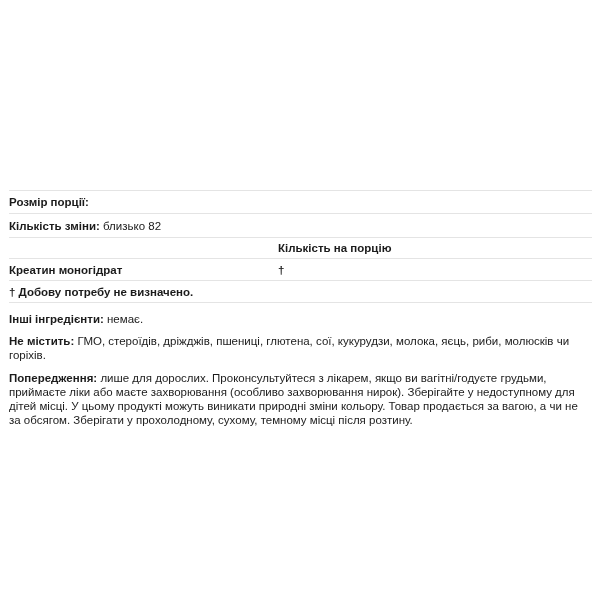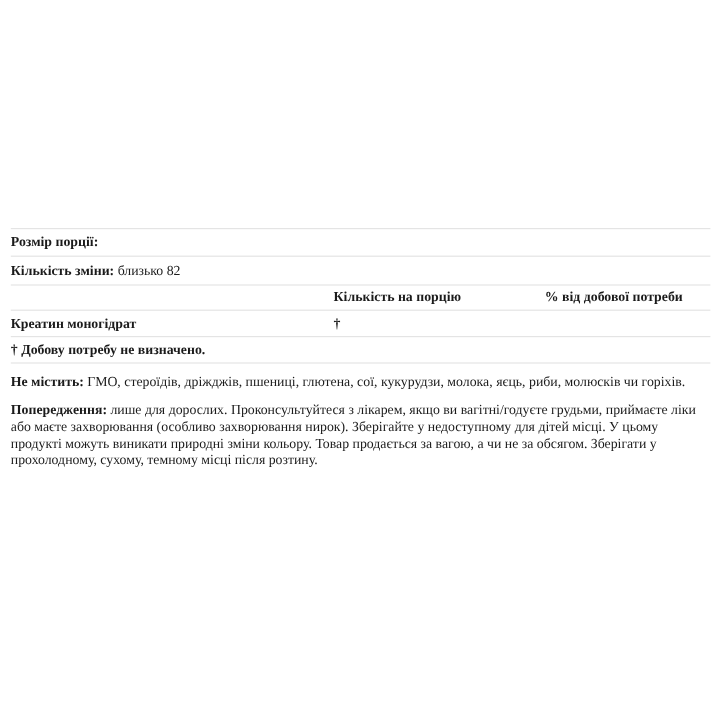--- a/index.html
+++ b/index.html
@@ -9,21 +9,20 @@
     font-family: "Liberation Sans", "DejaVu Sans", sans-serif;
     overflow: hidden;
   }
   .panel {
     position: absolute;
     left: 9px;
     top: 190px;
     width: 583px;
     color: #1b1b1b;
     font-size: 11.5px;
-    font-family: Liberation Serif, serif;
   }
   .b { font-weight: 700; }
   .row {
     display: flex;
     align-items: center;
     border-bottom: 1px solid #e4e4e4;
   }
   .row.first { border-top: 1px solid #e4e4e4; }
   .row.h24 { height: 24px; }
   .row.h21 { height: 21px; }
@@ -51,32 +50,32 @@
     <span class="b">Розмір порції:</span>&nbsp;
   </div>
 
   <div class="row h24">
     <span class="b">Кількість зміни:</span>&nbsp;<span>близько 82</span>
   </div>
 
   <div class="row h21 grid">
     <span class="cell"></span>
     <span class="cell b">Кількість на порцію</span>
-    <span class="cell b">% від добової потреби</span>
   </div>
 
   <div class="row h22 grid">
     <span class="cell b">Креатин моногідрат</span>
     <span class="cell b">†</span>
   </div>
 
   <div class="row h22">
     <span class="b">† Добову потребу не визначено.</span>
   </div>
 
   <div class="paras">
+    <p class="para"><span class="b">Інші інгредієнти:</span> <span>немає.</span></p>
 
     <p class="para"><span class="b">Не містить:</span> <span>ГМО, стероїдів, дріжджів, пшениці, глютена, сої, кукурудзи, молока, яєць, риби, молюсків чи горіхів.</span></p>
 
     <p class="para warnings"><span class="b">Попередження:</span> <span>лише для дорослих. Проконсультуйтеся з лікарем, якщо ви вагітні/годуєте грудьми, приймаєте ліки або маєте захворювання (особливо захворювання нирок). Зберігайте у недоступному для дітей місці. У цьому продукті можуть виникати природні зміни кольору. Товар продається за вагою, а чи не за обсягом. Зберігати у прохолодному, сухому, темному місці після розтину.</span></p>
   </div>
 
 </div>
 
 </body></html>

